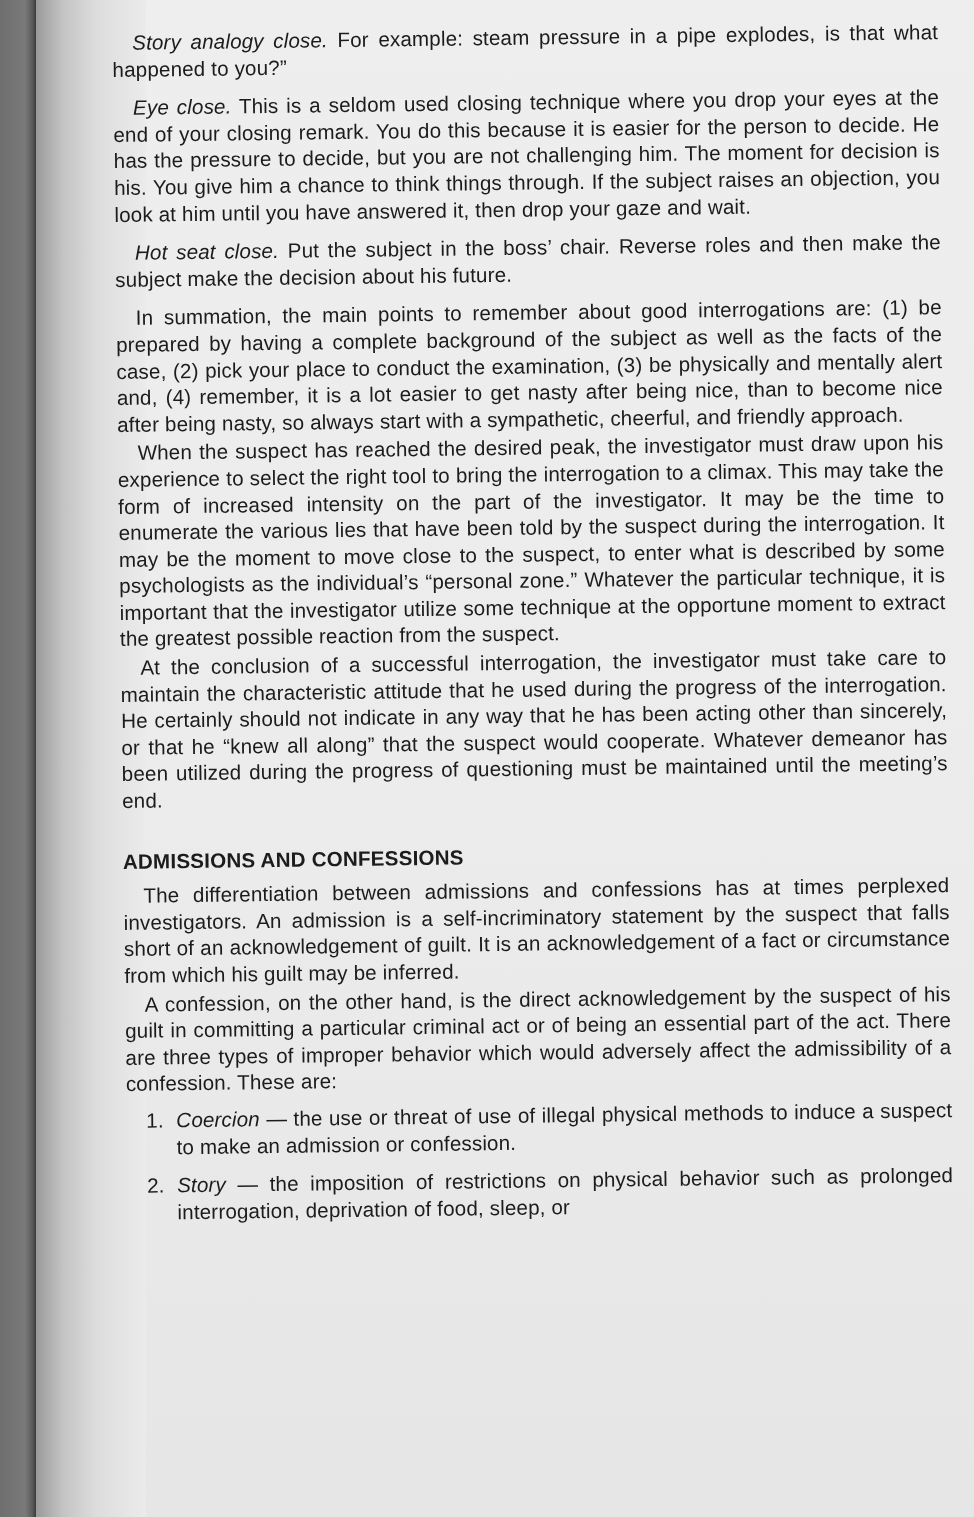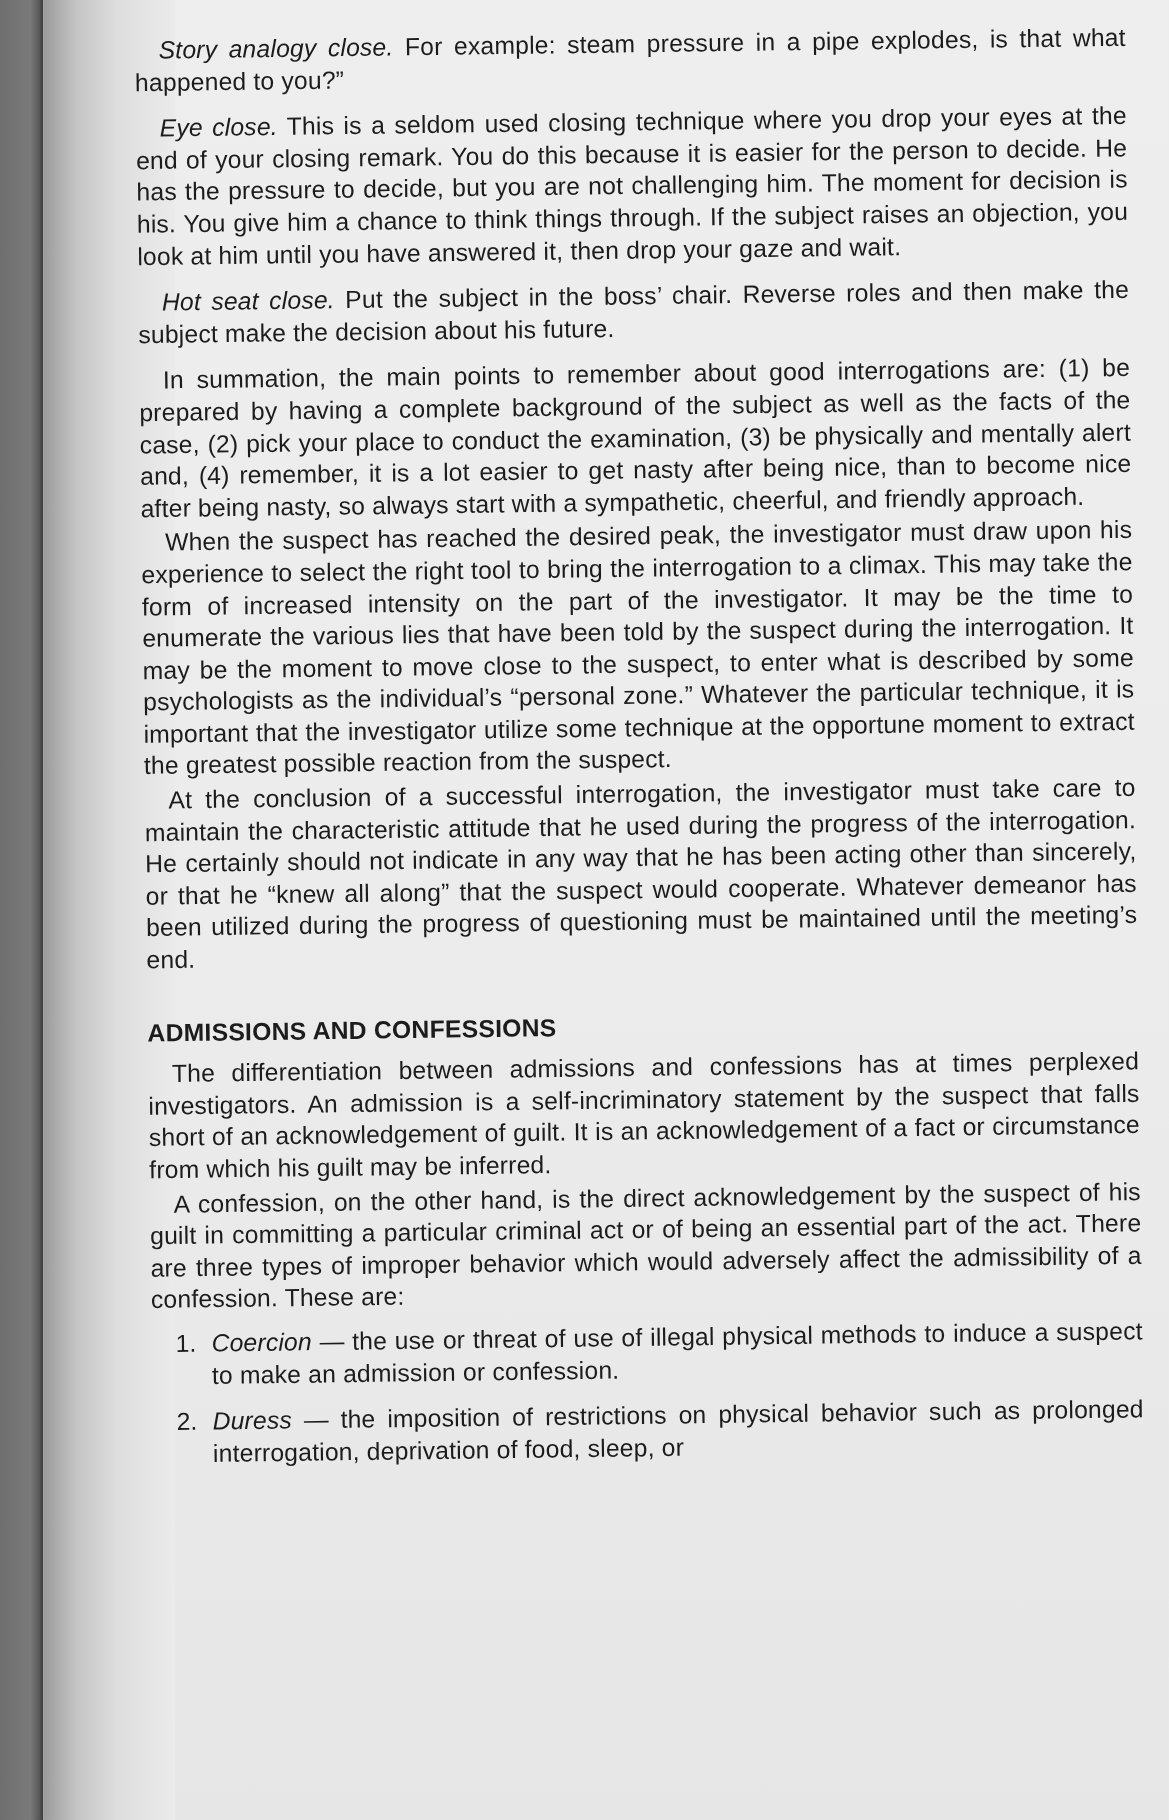--- a/index.html
+++ b/index.html
@@ -105,17 +105,17 @@
 
   <p class="para tight"><span>A confession, on the other hand, is the direct acknowledgement by the suspect of his guilt in committing a particular criminal act or of being an essential part of the act. There are three types of improper behavior which would adversely affect the admissibility of a confession. These are:</span></p>
 
   <ul class="list">
     <li class="list-item">
       <span class="list-num">1.</span>
       <span class="list-body"><em>Coercion</em><span> — the use or threat of use of illegal physical methods to induce a suspect to make an admission or confession.</span></span>
     </li>
     <li class="list-item">
       <span class="list-num">2.</span>
-      <span class="list-body"><em>Duress</em><span> — the imposition of restrictions on physical behavior such as prolonged interrogation, deprivation of food, sleep, or</span></span>
+      <span class="list-body"><em>Story</em><span> — the imposition of restrictions on physical behavior such as prolonged interrogation, deprivation of food, sleep, or</span></span>
     </li>
   </ul>
 
 </div>
 
 </body></html>

